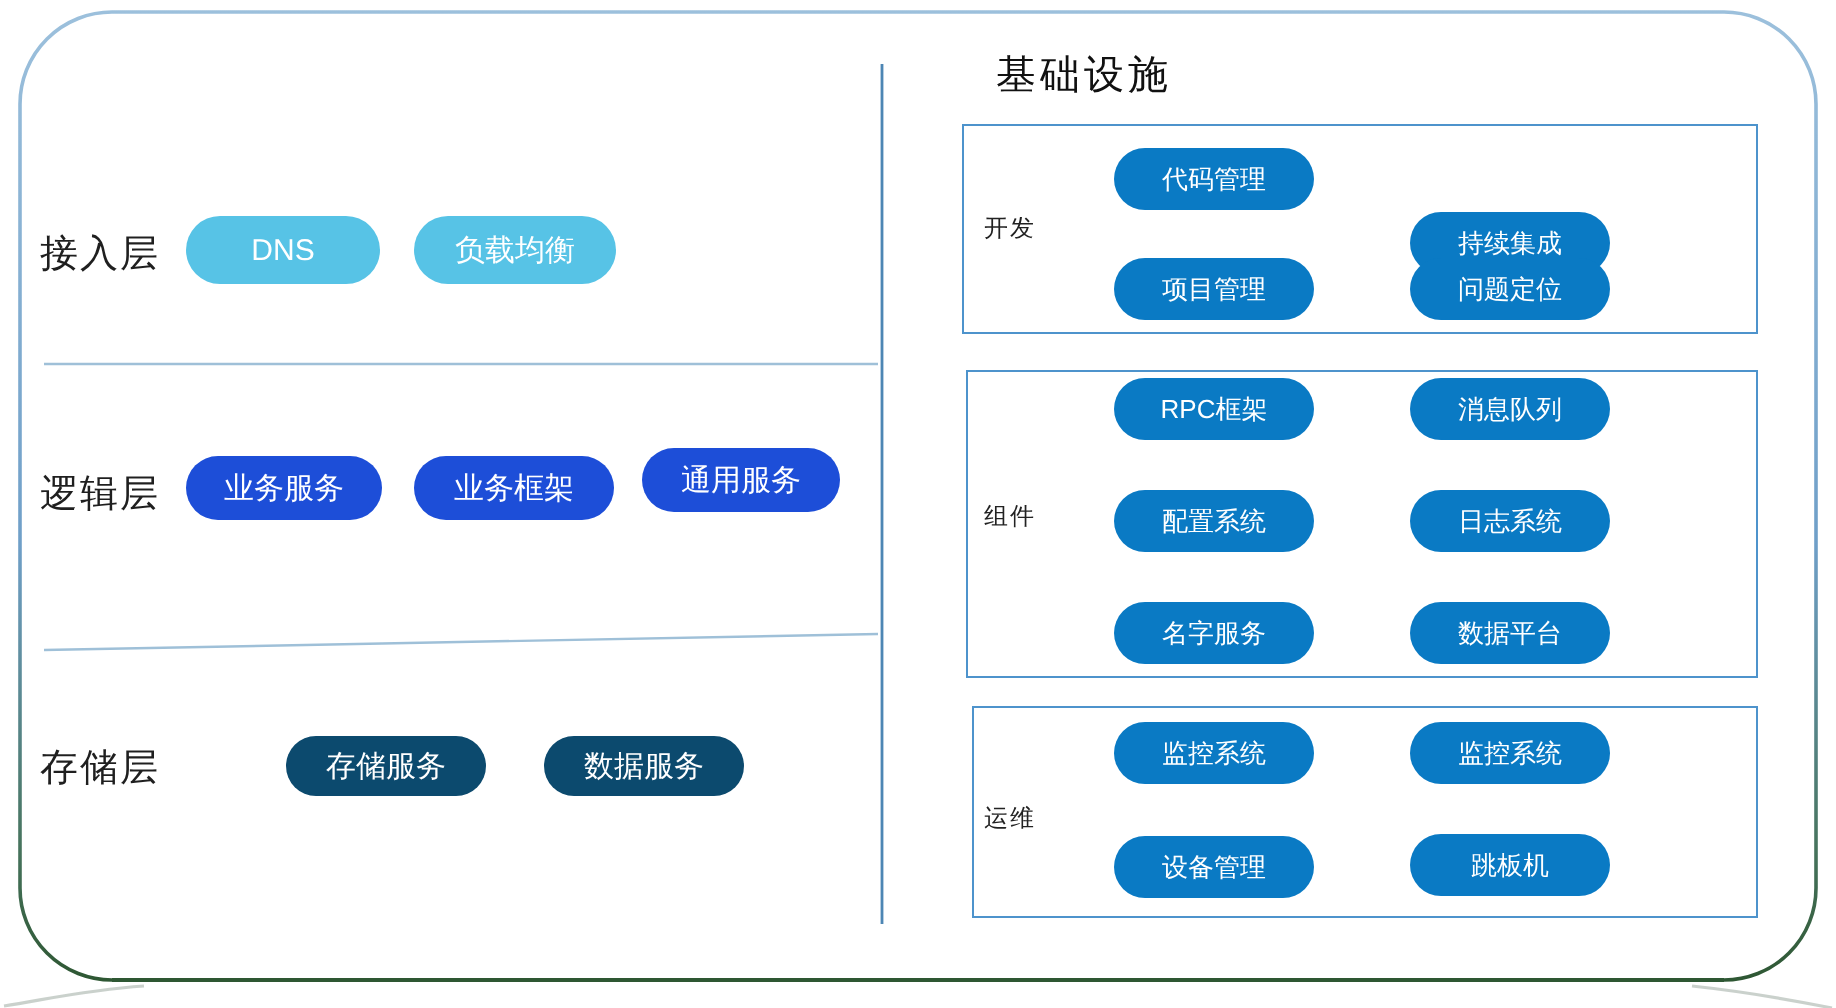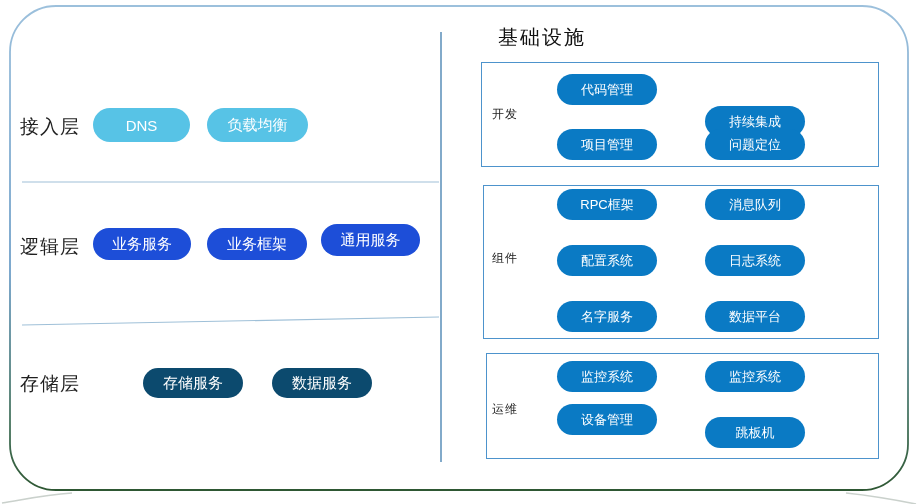--- a/index.html
+++ b/index.html
@@ -91,16 +91,16 @@
   <div class="pill sm c-infra" style="left:705px;top:189px;width:100px;height:31px;">消息队列</div>
   <div class="pill sm c-infra" style="left:557px;top:245px;width:100px;height:31px;font-family:Liberation Serif, serif;">配置系统</div>
   <div class="pill sm c-infra" style="left:705px;top:245px;width:100px;height:31px;">日志系统</div>
   <div class="pill sm c-infra" style="left:557px;top:301px;width:100px;height:31px;">名字服务</div>
   <div class="pill sm c-infra" style="left:705px;top:301px;width:100px;height:31px;">数据平台</div>
 
   <div class="group-box" style="left:486px;top:353px;width:391px;height:104px;"></div>
   <div class="group-label" style="left:492px;top:401px;">运维</div>
   <div class="pill sm c-infra" style="left:557px;top:361px;width:100px;height:31px;">监控系统</div>
   <div class="pill sm c-infra" style="left:705px;top:361px;width:100px;height:31px;">监控系统</div>
-  <div class="pill sm c-infra" style="left:557px;top:404px;width:100px;height:31px;">设备管理</div>
+  <div class="pill sm c-infra" style="left:557px;top:418px;width:100px;height:31px;">设备管理</div>
   <div class="pill sm c-infra" style="left:705px;top:417px;width:100px;height:31px;">跳板机</div>
 
 </div>
 
 </body></html>

